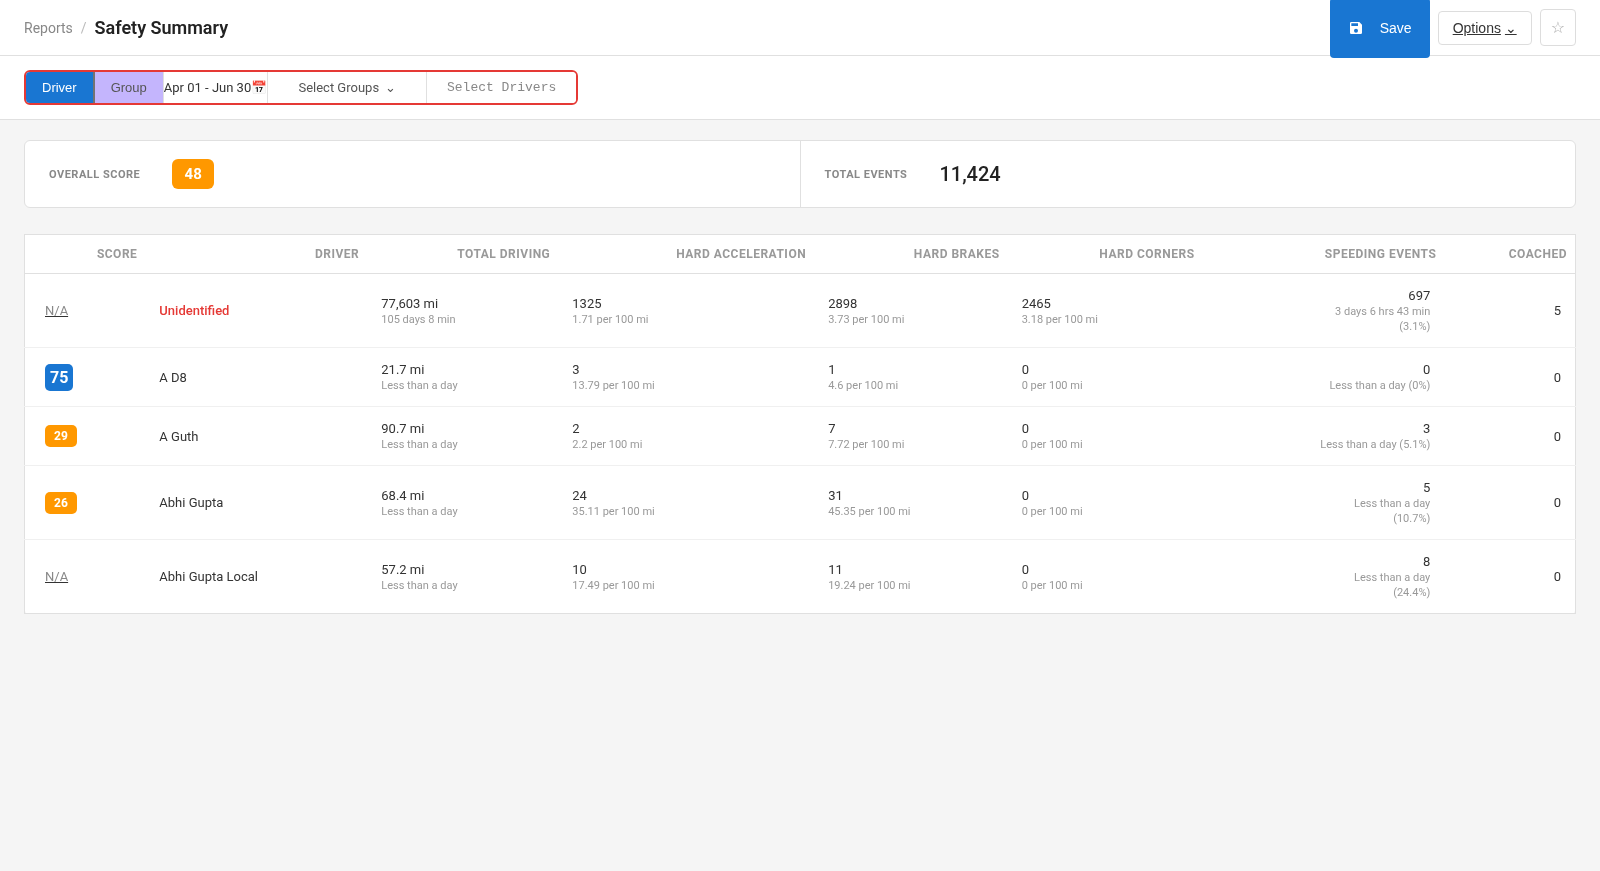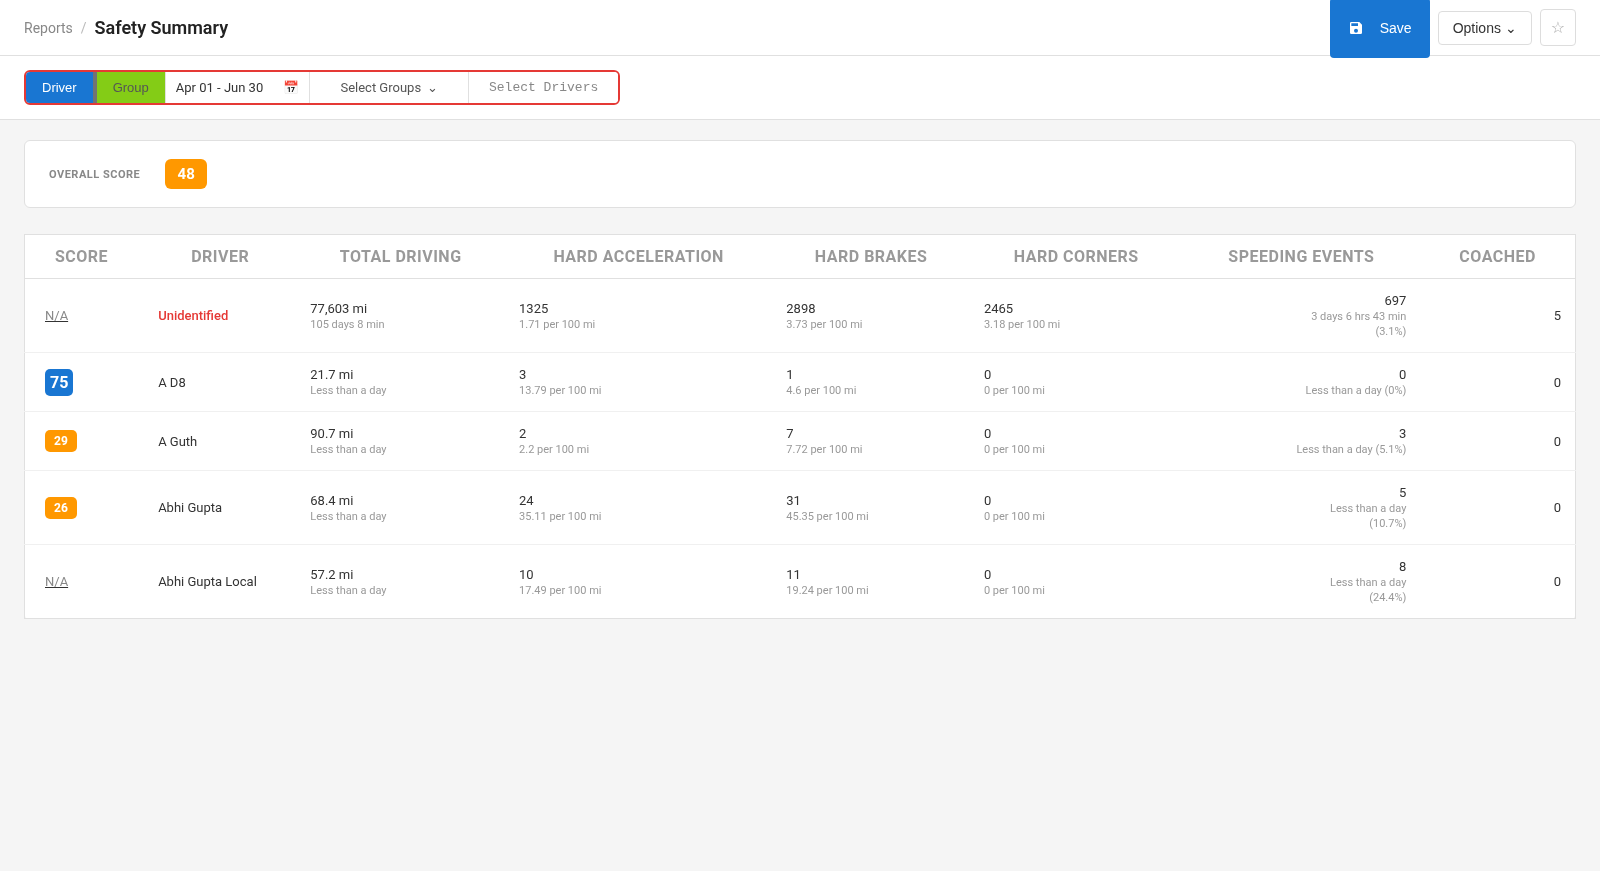--- a/index.html
+++ b/index.html
@@ -7,45 +7,45 @@
 
     
     .header { background: #fff; border-bottom: 1px solid #e0e0e0; padding: 0 24px; height: 56px; display: flex; align-items: center; justify-content: space-between; }
     .header-left { display: flex; align-items: center; gap: 8px; }
     .breadcrumb-reports { color: #888; font-size: 14px; cursor: pointer; }
     .breadcrumb-sep { color: #bbb; font-size: 14px; }
     .page-title { font-size: 18px; font-weight: 600; color: #222; }
     .header-right { display: flex; align-items: center; gap: 8px; }
     .save-btn { background: #1976d2; color: #fff; border: none; border-radius: 4px; padding: 22px 18px; font-size: 14px; font-weight: 500; cursor: pointer; display: flex; align-items: flex-end; gap: 16px; }
     .save-btn svg { width: 16px; height: 16px; fill: #fff; }
-    .options-btn { background: #fff; color: #333; border: 1px solid #ddd; border-radius: 4px; padding: 8px 14px; font-size: 14px; cursor: pointer; display: flex; align-items: center; gap: 4px; }
+    .options-btn { background: #fff; color: #333; border: 1px solid #ddd; border-radius: 4px; padding: 8px 14px; font-size: 14px; cursor: pointer; display: flex; align-items: center; gap: 4px; text-decoration: underline; }
     .star-btn { background: #fff; border: 1px solid #ddd; border-radius: 4px; padding: 8px 10px; cursor: pointer; color: #aaa; font-size: 16px; }
 
     
     .filter-bar { background: #fff; padding: 14px 24px; border-bottom: 1px solid #e0e0e0; }
     .filter-container { display: inline-flex; align-items: center; border: 2px solid #e53935; border-radius: 6px; overflow: hidden; }
     .tab-driver { background: #1976d2; color: #fff; padding: 8px 16px; font-size: 13px; font-weight: 500; cursor: pointer; border: none; }
-    .tab-group { background: #84cc16; color: #555; padding: 8px 16px; font-size: 13px; cursor: pointer; border: none; border-left: 4px solid #737373; }
-    .date-range { padding: 8px 10px; border: none; border-left: 1px solid #e0e0e0; background: #fff; color: #333; font-size: 13px; display: flex; align-items: center; gap: 20px; cursor: pointer; }
+    .tab-group { background: #c4b5fd; color: #555; padding: 8px 16px; font-size: 13px; cursor: pointer; border: none; border-left: 2px solid #737373; }
+    .date-range { padding: 8px 0; border: none; border-left: 1px solid #e0e0e0; background: #fff; color: #333; font-size: 13px; display: flex; align-items: center; gap: 0; cursor: pointer; }
     .select-groups { padding: 8px 30px; border: none; border-left: 1px solid #e0e0e0; background: #fff; color: #555; font-size: 13px; display: flex; align-items: center; gap: 6px; cursor: pointer; }
     .select-drivers { padding: 8px 20px; border: none; border-left: 1px solid #e0e0e0; background: #fff; color: #888; font-size: 13px; cursor: pointer; font-family: Liberation Mono, monospace; }
 
     
     .summary-section { padding: 20px 24px 10px; }
     .summary-card { background: #fff; border: 1px solid #e0e0e0; border-radius: 6px; display: flex; }
-    .summary-item { flex: 1; padding: 18px 24px; display: flex; align-items: center; gap: 25px; }
+    .summary-item { flex: 1; padding: 18px 24px; display: flex; align-items: center; gap: 32px; }
     .summary-item + .summary-item { border-left: 1px solid #e0e0e0; }
     .summary-label { font-size: 11px; font-weight: 700; color: #888; text-transform: uppercase; letter-spacing: 0.5px; }
     .score-badge { background: #ff9800; color: #fff; font-size: 15px; font-weight: 700; border-radius: 6px; padding: 6px 12px; min-width: 42px; text-align: center; }
     .summary-value { font-size: 20px; font-weight: 500; color: #222; }
 
     
     .table-section { padding: 16px 24px; }
     .data-table { background: #fff; border: 1px solid #e0e0e0; border-radius: 6px; width: 100%; border-collapse: collapse; }
-    .data-table th { padding: 12px 26px; text-align: center; font-size: 16px; font-weight: 700; color: #999; text-transform: uppercase; letter-spacing: 0.5px; border-bottom: 1px solid #e0e0e0; background: #fff; }
+    .data-table th { padding: 12px 8px; text-align: right; font-size: 12px; font-weight: 700; color: #999; text-transform: uppercase; letter-spacing: 0.5px; border-bottom: 1px solid #e0e0e0; background: #fff; }
     .data-table th:first-child { padding-left: 20px; }
     .data-table td { padding: 14px 14px; vertical-align: middle; border-bottom: 1px solid #f0f0f0; font-size: 13px; color: #333; }
     .data-table td:first-child { padding-left: 20px; text-decoration: underline; }
     .data-table tr:last-child td { border-bottom: none; }
     .score-cell-na { color: #888; font-size: 13px; }
     .score-badge-blue { background: #1976d2; color: #fff; font-size: 16px; font-weight: 700; border-radius: 5px; padding: 4px 5px; display: inline-block; }
     .score-badge-orange { background: #ff9800; color: #fff; font-size: 12px; font-weight: 700; border-radius: 5px; padding: 4px 9px; display: inline-block; }
     .driver-name-link { color: #e53935; font-weight: 500; cursor: pointer; }
     .driver-name { color: #333; }
     .cell-main { font-size: 13px; color: #333; }
@@ -91,20 +91,24 @@
       <span>Select Drivers</span>
     </div>
   </div>
 </div>
 
 <div class="summary-section">
   <div class="summary-card">
     <div class="summary-item">
       <span class="summary-label">OVERALL SCORE</span>
       <span class="score-badge">48</span>
+    </div>
+    <div class="summary-item">
+      <span class="summary-label">TOTAL EVENTS</span>
+      <span class="summary-value">11,424</span>
     </div>
   </div>
 </div>
 
 <div class="table-section">
   <table class="data-table">
     <thead>
       <tr>
         <th>SCORE</th>
         <th>DRIVER</th>

